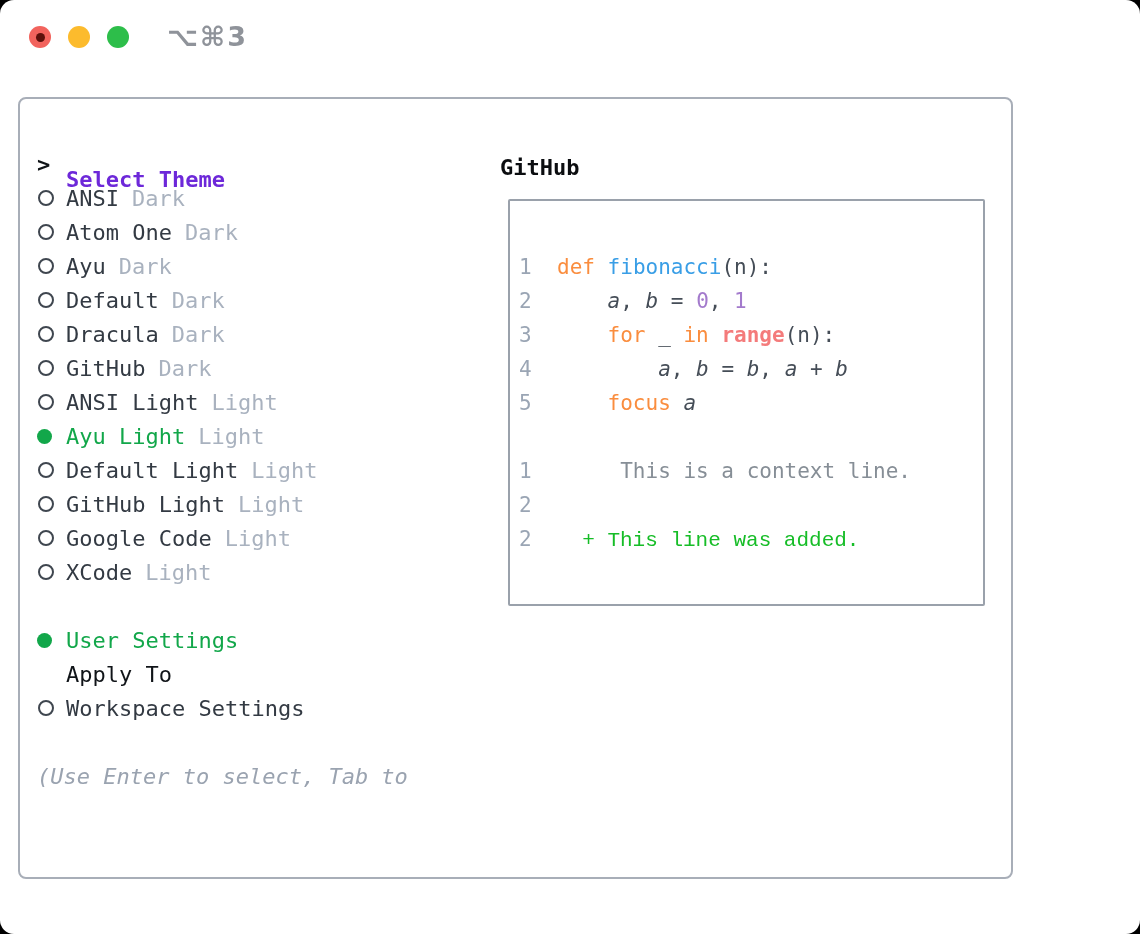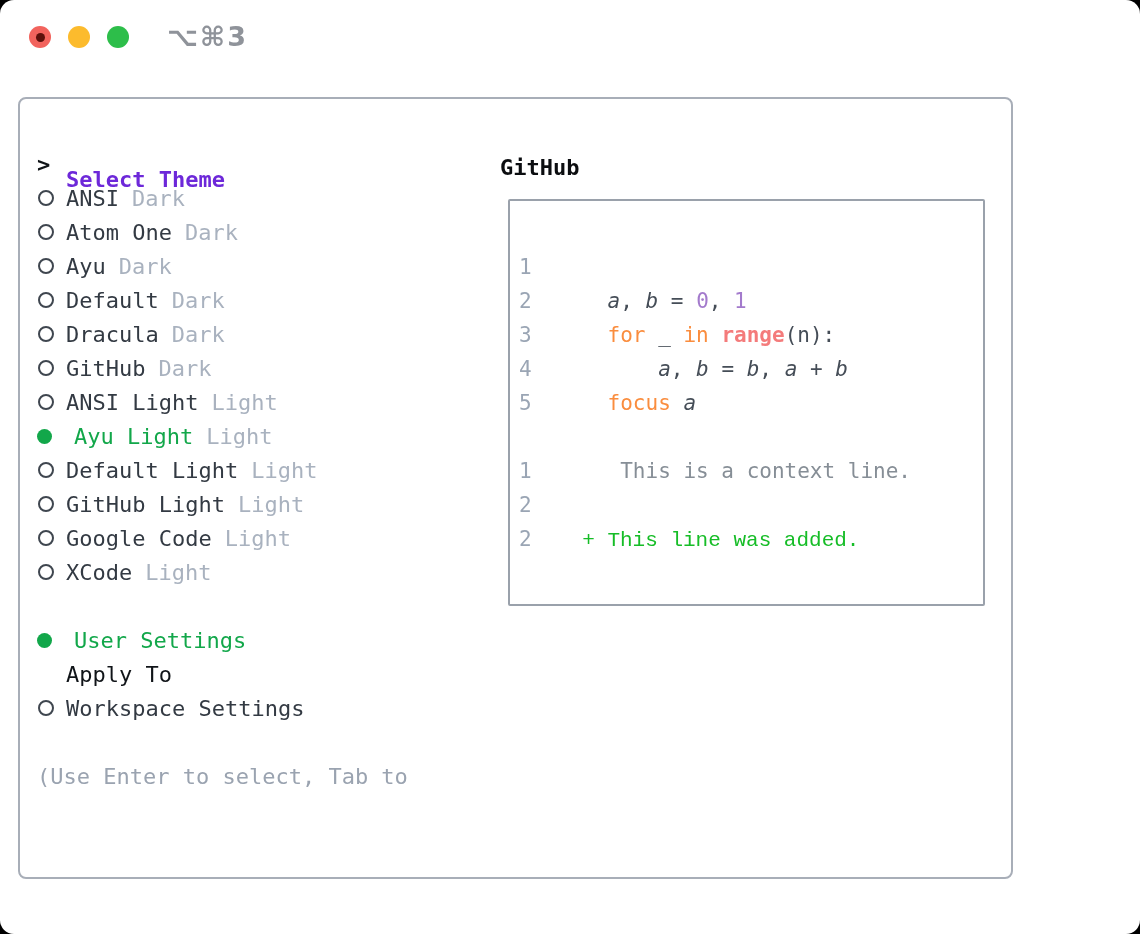--- a/index.html
+++ b/index.html
@@ -21,29 +21,29 @@
     font-weight:bold;font-size:27px;color:#8f939a;letter-spacing:2px;
   }
   
   .panel{
     position:absolute;left:18px;top:97px;width:995px;height:782px;
     box-sizing:border-box;border:2px solid #a8aeb8;border-radius:8px;background:#fff;
   }
   .stack{position:absolute;left:17px;}
   .stack.themes{top:48px;}
   .stack.apply{top:524px;}
-  .stack.hints{top:660px;}
+  .stack.hints{top:660px;font-style:italic;}
   .row{height:34px;display:flex;align-items:center;font-size:22px;color:#333a43;}
   .row .marker{width:29px;flex:0 0 29px;display:flex;align-items:center;font-weight:bold;color:#101418;}
   .circle{width:12px;height:12px;border:2px solid #3f464f;border-radius:50%;margin-left:1px;}
   .circle.sel{width:15px;height:15px;border:none;background:var(--accent-green);margin-left:0;}
   .row.header .label{font-weight:bold;color:#6d28d9;margin-top:30px;}
   .row.subheader .label{color:#101418;}
   .row .variant{color:#a9b2bf;margin-left:13px;}
-  .row.selected .label{color:var(--accent-green);margin-left:8px;}
+  .row.selected .label{color:var(--accent-green);}
   .row.hintline{color:#9aa3b0;font-size:22px;}
   
   .preview-title{position:absolute;left:480px;top:51px;height:34px;display:flex;align-items:center;
     font-size:22px;font-weight:bold;color:#0b0d10;}
   .preview-box{
     position:absolute;left:488px;top:100px;width:477px;height:407px;
     box-sizing:border-box;border:2px solid #9aa1ab;border-radius:2px;
     padding:49px 0 0 9px;overflow:hidden;background:#fff;
   }
   .cline{height:34px;display:flex;align-items:center;font-size:21px;white-space:pre;}
@@ -181,21 +181,21 @@
           <span class="label">Workspace Settings</span>
         </div>
       </div>
     <div class="stack hints" id="hints">
         <div class="row hintline">(Use Enter to select, Tab to</div>
       </div>
 
     <div class="preview-title">GitHub</div>
     <div class="preview-box">
       <div id="codelines">
-          <div class="cline"><span class="gutter">1</span></div>
+          <div class="cline"><span class="gutter">1</span><span class="ctoks"><span class="tk-kw">def</span><span class="tk-pl"> </span><span class="tk-fn">fibonacci</span><span class="tk-pl">(n):</span></span></div>
           <div class="cline"><span class="gutter">2</span><span class="ctoks"><span class="tk-pl">    </span><span class="tk-var">a</span><span class="tk-pl">, </span><span class="tk-var">b</span><span class="tk-pl"> = </span><span class="tk-num">0</span><span class="tk-pl">, </span><span class="tk-num">1</span></span></div>
           <div class="cline"><span class="gutter">3</span><span class="ctoks"><span class="tk-pl">    </span><span class="tk-kw">for</span><span class="tk-pl"> _ </span><span class="tk-kw">in</span><span class="tk-pl"> </span><span class="tk-call">range</span><span class="tk-pl">(n):</span></span></div>
           <div class="cline"><span class="gutter">4</span><span class="ctoks"><span class="tk-pl">        </span><span class="tk-var">a</span><span class="tk-pl">, </span><span class="tk-var">b</span><span class="tk-pl"> = </span><span class="tk-var">b</span><span class="tk-pl">, </span><span class="tk-var">a</span><span class="tk-pl"> + </span><span class="tk-var">b</span></span></div>
           <div class="cline"><span class="gutter">5</span><span class="ctoks"><span class="tk-pl">    </span><span class="tk-kw">focus</span><span class="tk-pl"> </span><span class="tk-var">a</span></span></div>
           <div class="cline"><span class="gutter"></span><span class="ctoks"></span></div>
           <div class="cline"><span class="gutter">1</span><span class="ctoks"><span class="tk-ctx">     This is a context line.</span></span></div>
           <div class="cline"><span class="gutter">2</span></div>
           <div class="cline"><span class="gutter">2</span><span class="ctoks"><span class="tk-add">  + This line was added.</span></span></div>
         </div>
     </div>

